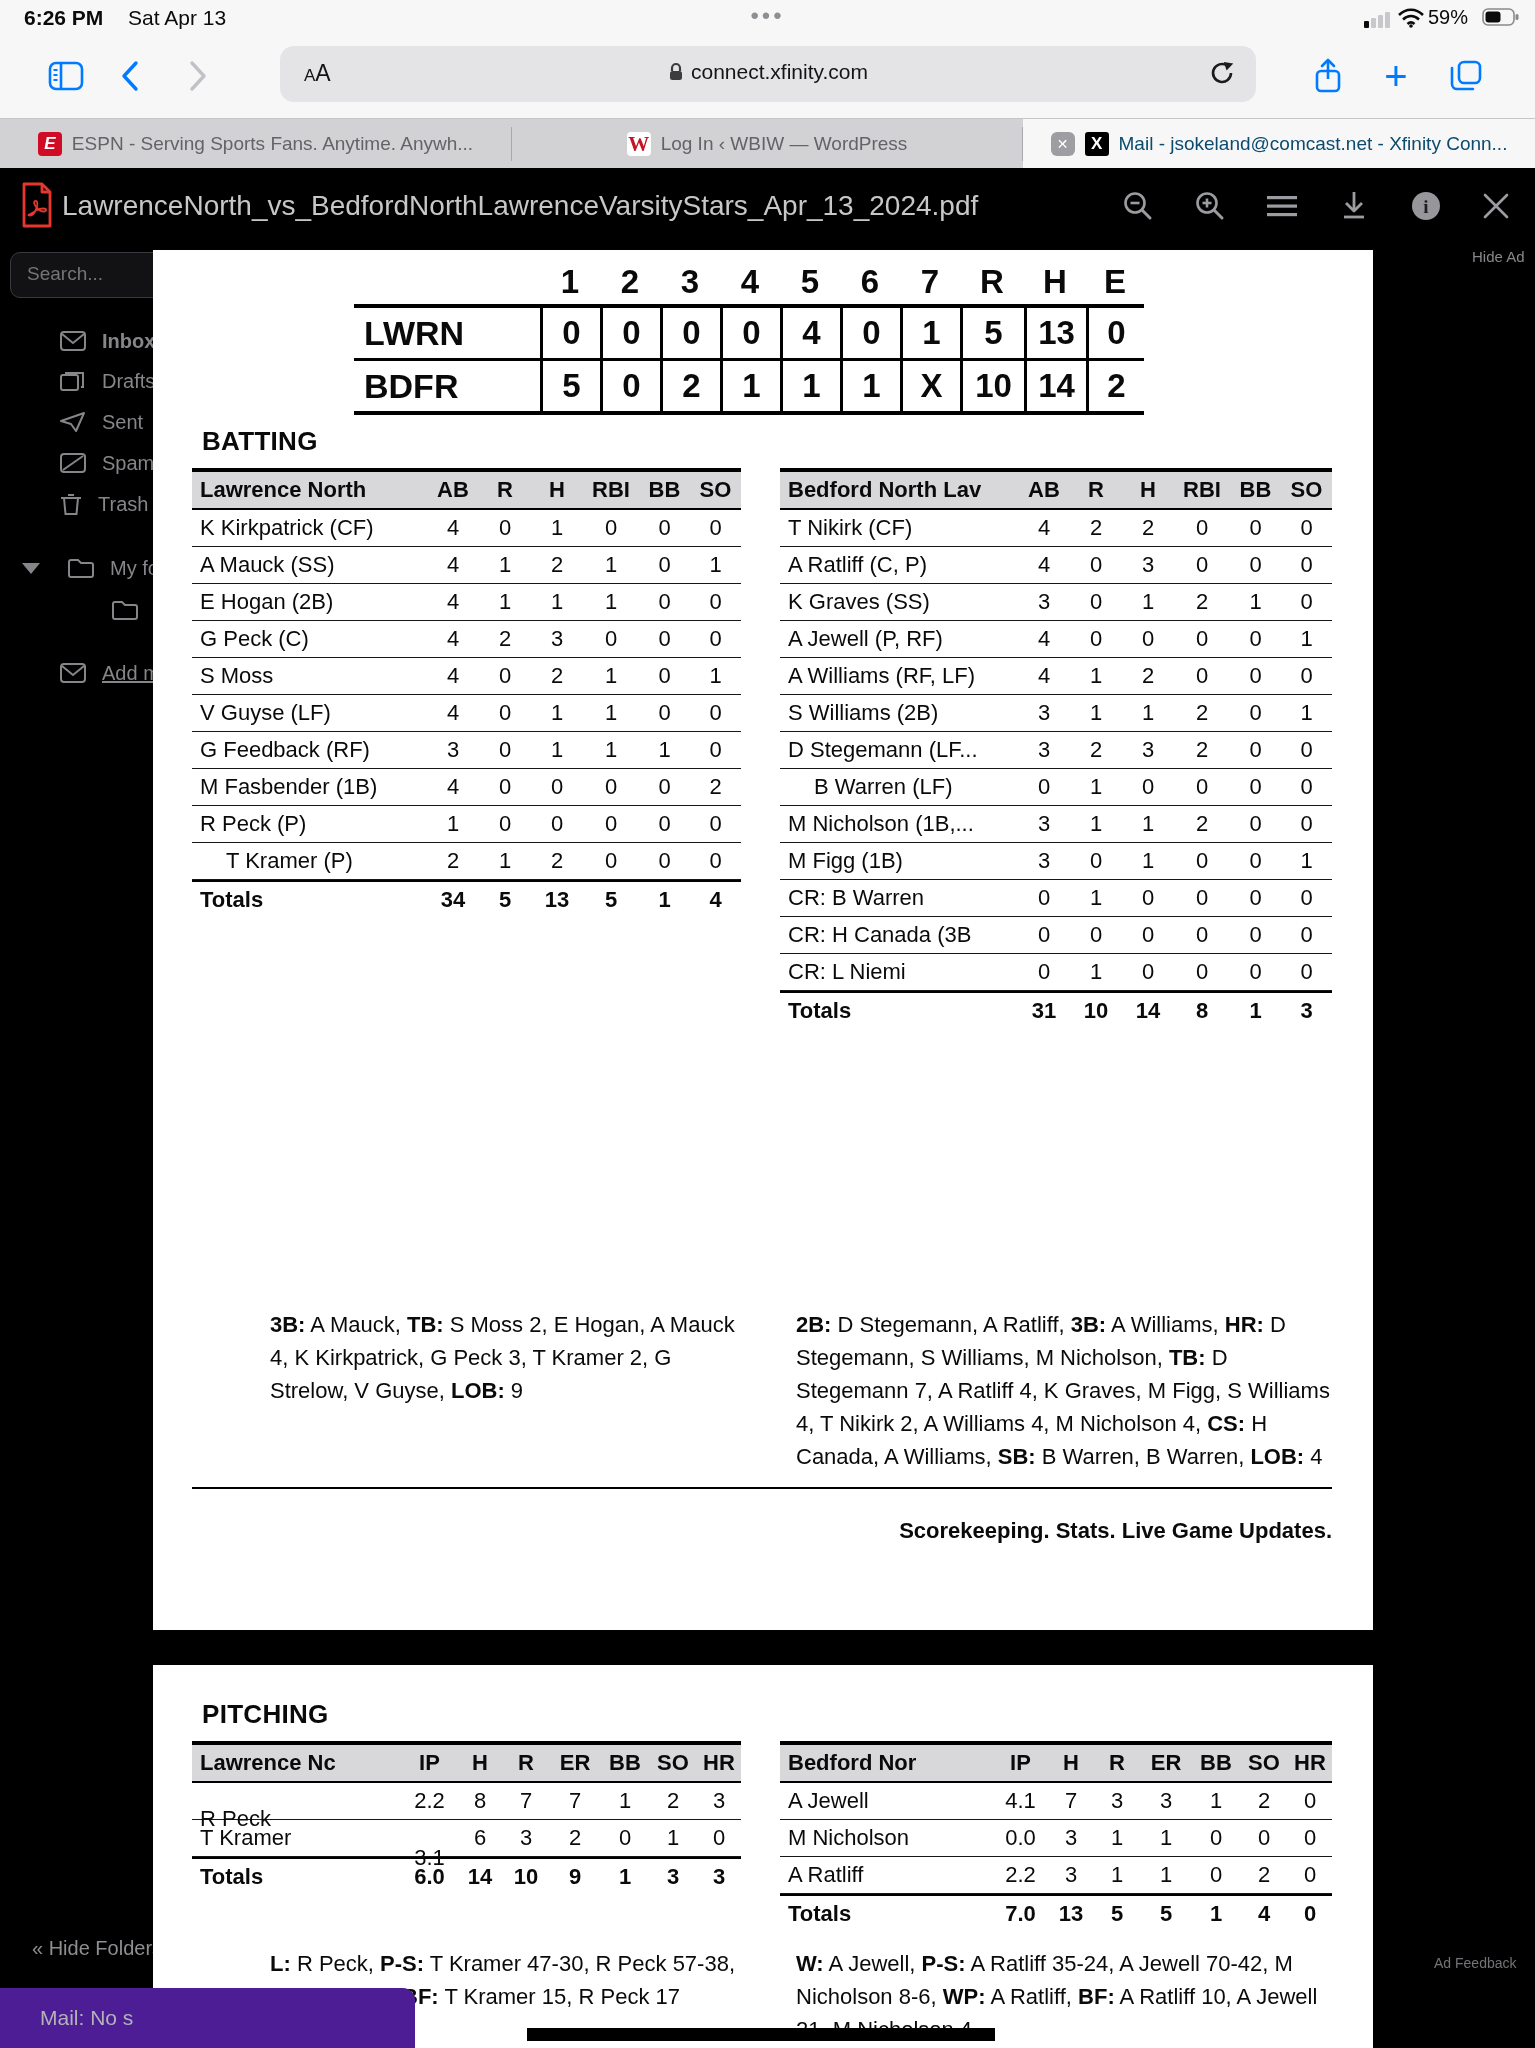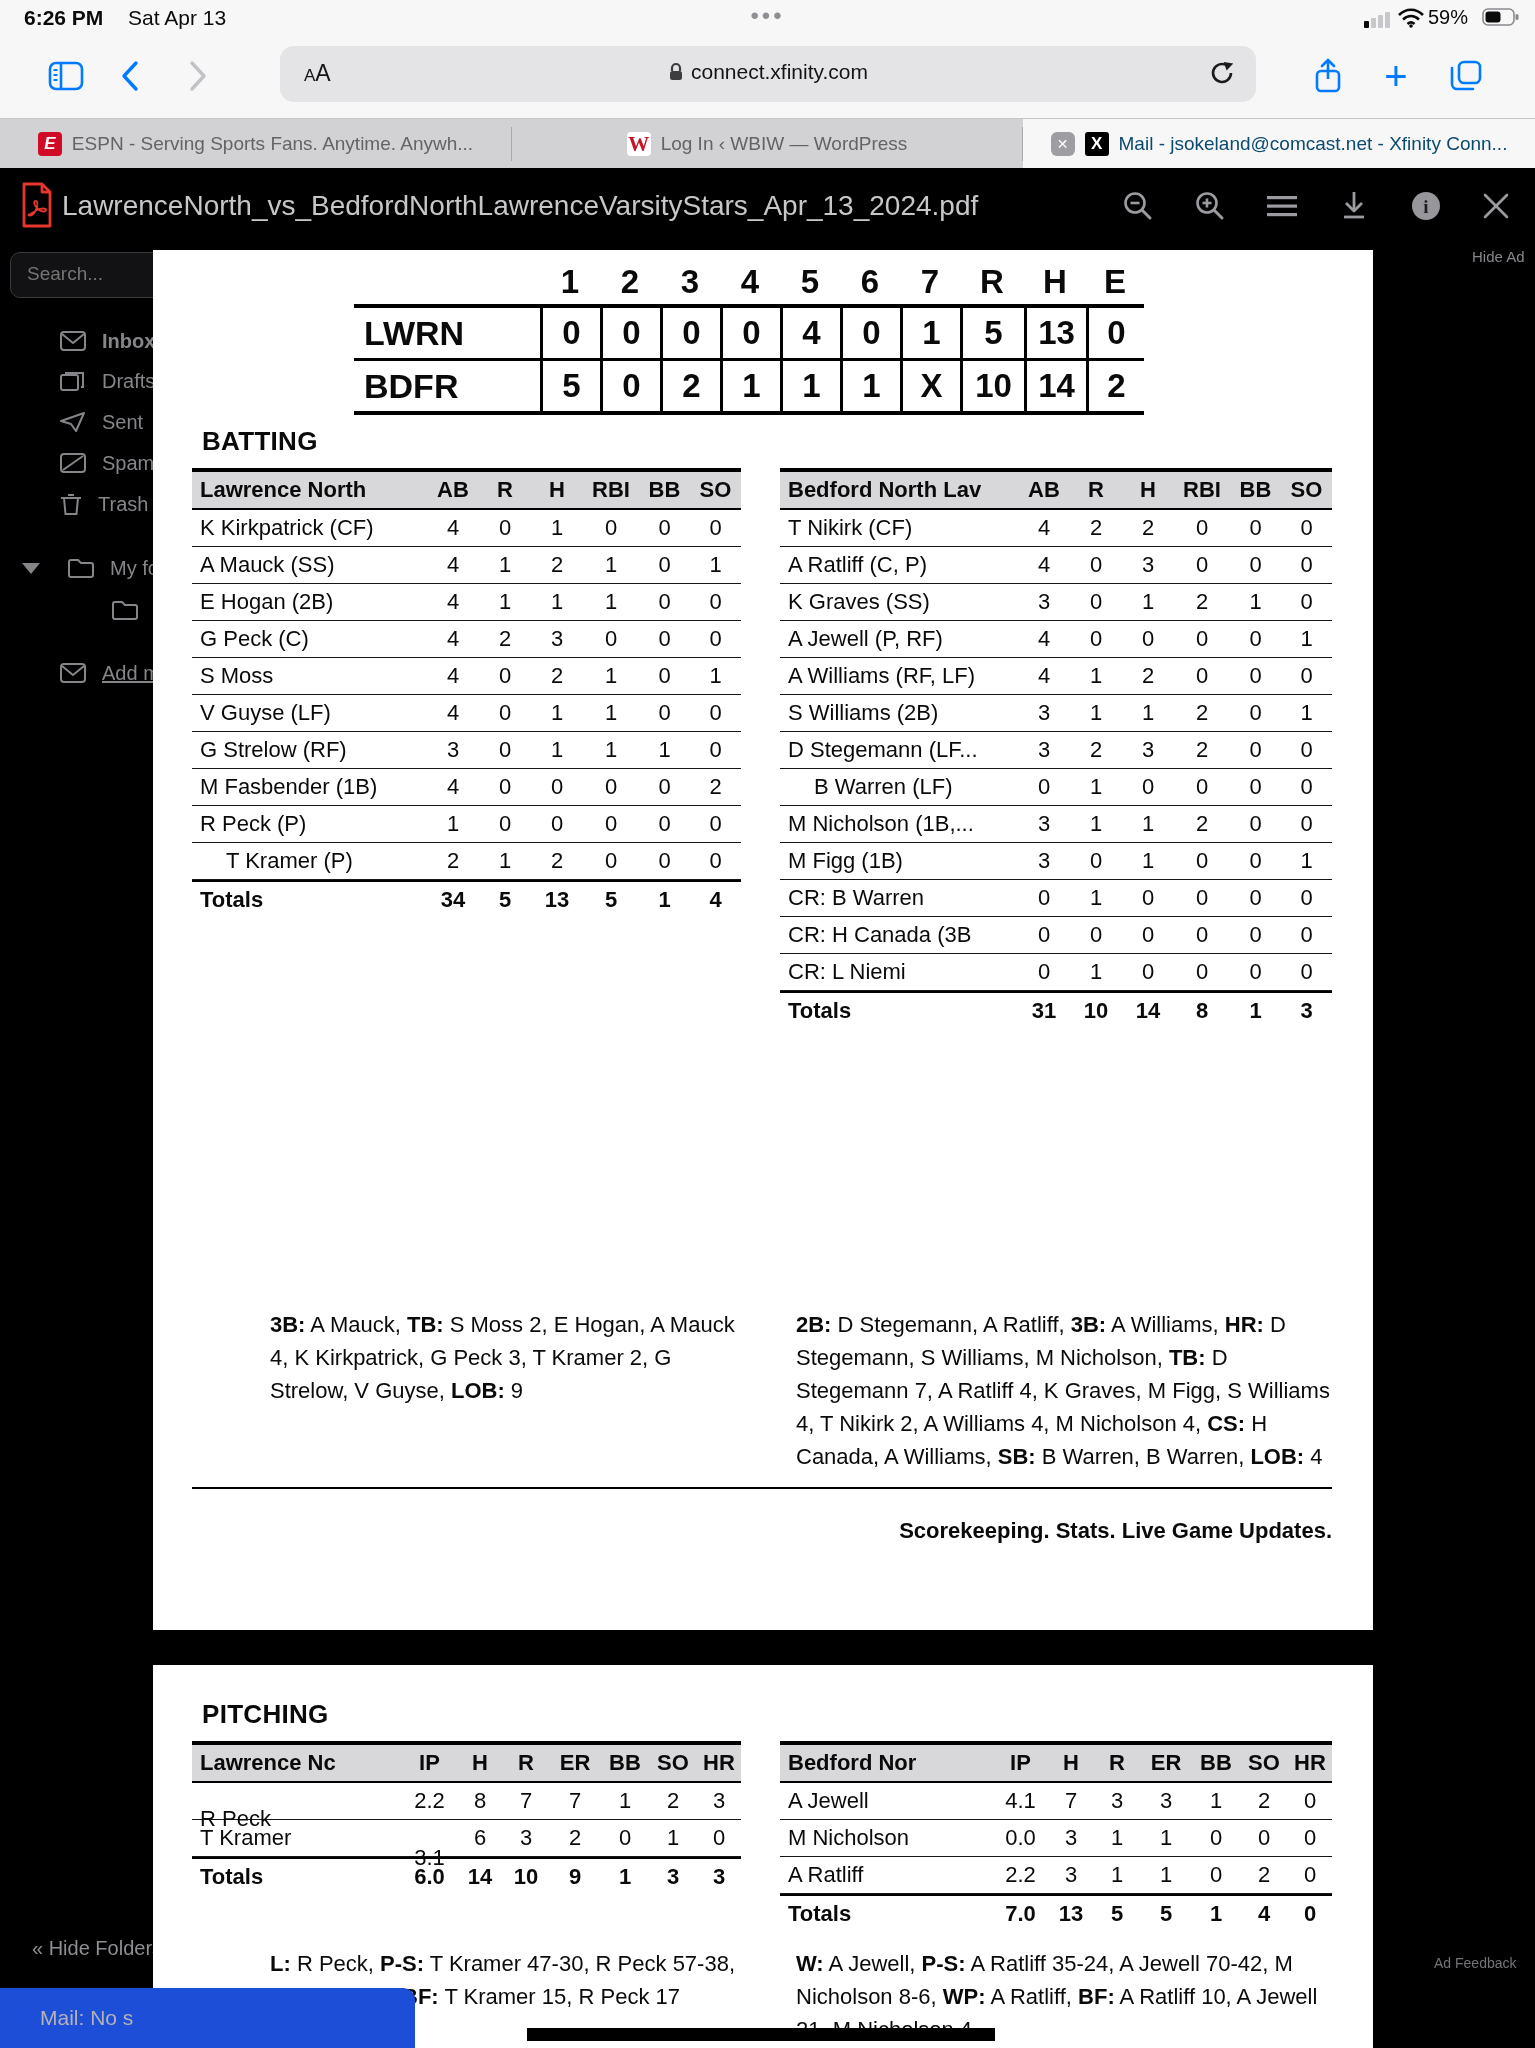--- a/index.html
+++ b/index.html
@@ -38,21 +38,21 @@
   .pdf-name{position:absolute;left:62px;top:22px;font-size:28px;color:#c7c7ca;white-space:nowrap;}
   .tool{position:absolute;top:20px;width:36px;height:36px;display:flex;align-items:center;justify-content:center;}
   .searchbox{position:absolute;left:10px;top:84px;width:176px;height:44px;background:#121214;
              border:1.5px solid #3a3a3e;border-radius:10px;z-index:1;}
   .searchbox input{background:transparent;border:none;outline:none;color:#909095;font-size:19px;
                    font-family:inherit;margin:9px 0 0 14px;width:120px;}
   .mail-item{position:absolute;height:30px;display:flex;align-items:center;gap:16px;z-index:1;color:#85858a;font-size:20px;white-space:nowrap;}
   .mail-item.bold{font-weight:700;}
   .tri{width:0;height:0;border-left:9px solid transparent;border-right:9px solid transparent;border-top:11px solid #85858a;}
   .hidefolders{position:absolute;left:32px;top:1769px;font-size:20px;color:#8e8e93;z-index:1;white-space:nowrap;}
-  .mailbox-bar{position:absolute;left:0;top:1820px;width:415px;height:60px;background:#1d4ed8;
+  .mailbox-bar{position:absolute;left:0;top:1820px;width:415px;height:60px;background:#4c1d95;
                border-top-right-radius:12px;z-index:4;display:flex;align-items:center;}
   .mailbox-bar span{margin-left:40px;font-size:21px;color:#b2b2b7;}
   .adfeedback{position:absolute;left:1434px;top:1787px;font-size:14px;color:#737378;z-index:1;}
   .hidead{position:absolute;left:1472px;top:80px;font-size:15px;color:#87878c;z-index:1;}
   
   .page{position:absolute;left:153px;width:1220px;background:#fff;z-index:2;overflow:hidden;color:#0a0a0b;}
   #page1{top:82px;height:1380px;}
   #page2{top:1497px;height:383px;}
   
   .ls{position:absolute;left:201px;top:10px;}
@@ -407,21 +407,21 @@
         <div class="srow sbody">
           <div class="sc name" style="width: 235px;">V Guyse (LF)</div>
           <div class="sc" style="width: 52px;">4</div>
           <div class="sc" style="width: 52px;">0</div>
           <div class="sc" style="width: 52px;">1</div>
           <div class="sc" style="width: 56px;">1</div>
           <div class="sc" style="width: 51px;">0</div>
           <div class="sc" style="width: 51px;">0</div>
         </div>
         <div class="srow sbody">
-          <div class="sc name" style="width: 235px;">G Strelow (RF)</div>
+          <div class="sc name" style="width: 235px;">G Feedback (RF)</div>
           <div class="sc" style="width: 52px;">3</div>
           <div class="sc" style="width: 52px;">0</div>
           <div class="sc" style="width: 52px;">1</div>
           <div class="sc" style="width: 56px;">1</div>
           <div class="sc" style="width: 51px;">1</div>
           <div class="sc" style="width: 51px;">0</div>
         </div>
         <div class="srow sbody">
           <div class="sc name" style="width: 235px;">M Fasbender (1B)</div>
           <div class="sc" style="width: 52px;">4</div>

